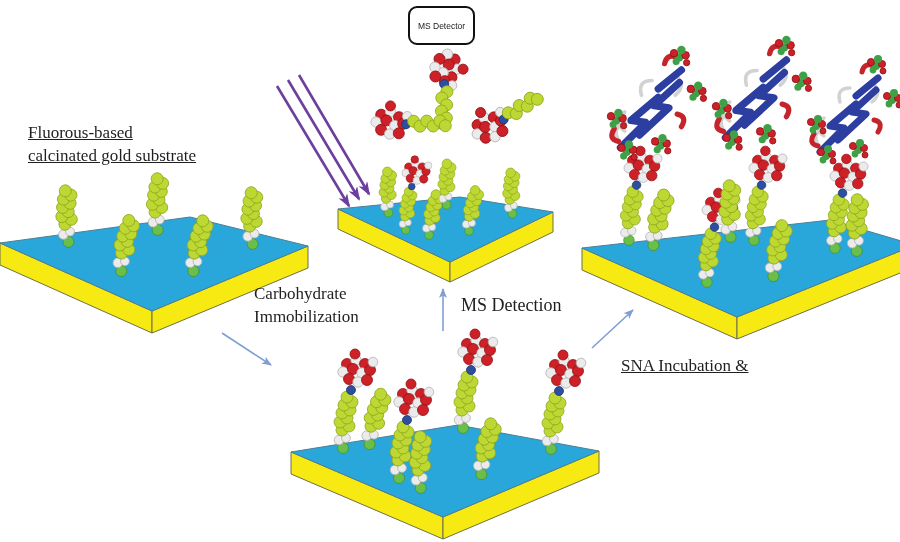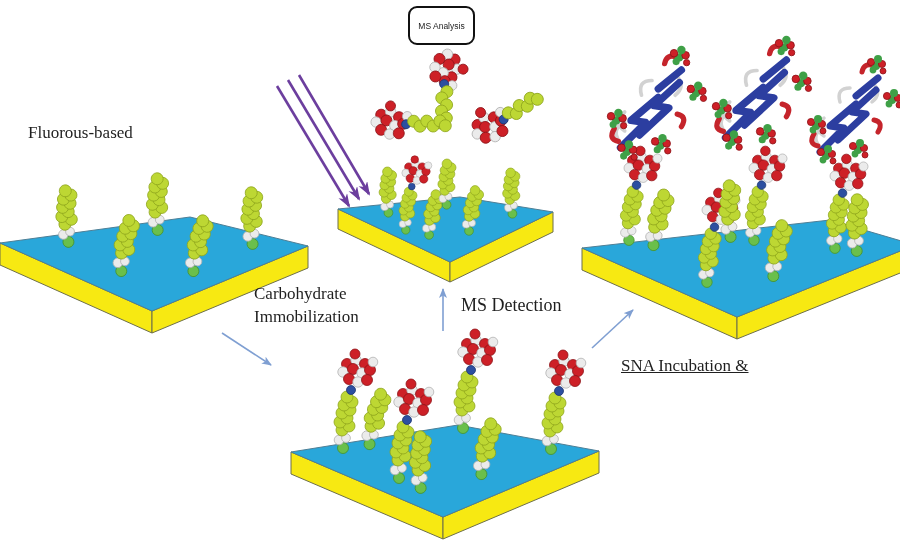--- a/index.html
+++ b/index.html
@@ -193,25 +193,26 @@
       <use href="#protein" xlink:href="#protein" transform="translate(757,102) scale(1.05)"></use>
       <use href="#protein" xlink:href="#protein" transform="translate(850,118)"></use>
     </g>
 
     <line class="flow" x1="222" y1="333" x2="271" y2="365" marker-end="url(#mBlue)"></line>
     <line class="flow" x1="443" y1="331" x2="443" y2="289" marker-end="url(#mBlue)"></line>
     <line class="flow" x1="592" y1="348" x2="633" y2="310" marker-end="url(#mBlue)"></line>
   </svg>
 
   <div class="detector">
-    <span>MS Analysis</span>
-  </div>
-
-  <div class="caption" style="left:28px;top:121px;">
+    <span>MS Detector</span>
+  </div>
+
+  <div class="caption" style="left:28px;top:121px;text-decoration:underline;">
     <span>Fluorous-based</span>
+    <span>calcinated gold substrate</span>
   </div>
 
   <div class="caption caption--ms" style="left:461px;top:294px;">
     <span>MS Detection</span>
   </div>
 
   <div class="caption" style="left:254px;top:282px;">
     <span>Carbohydrate</span>
     <span>Immobilization</span>
   </div>

